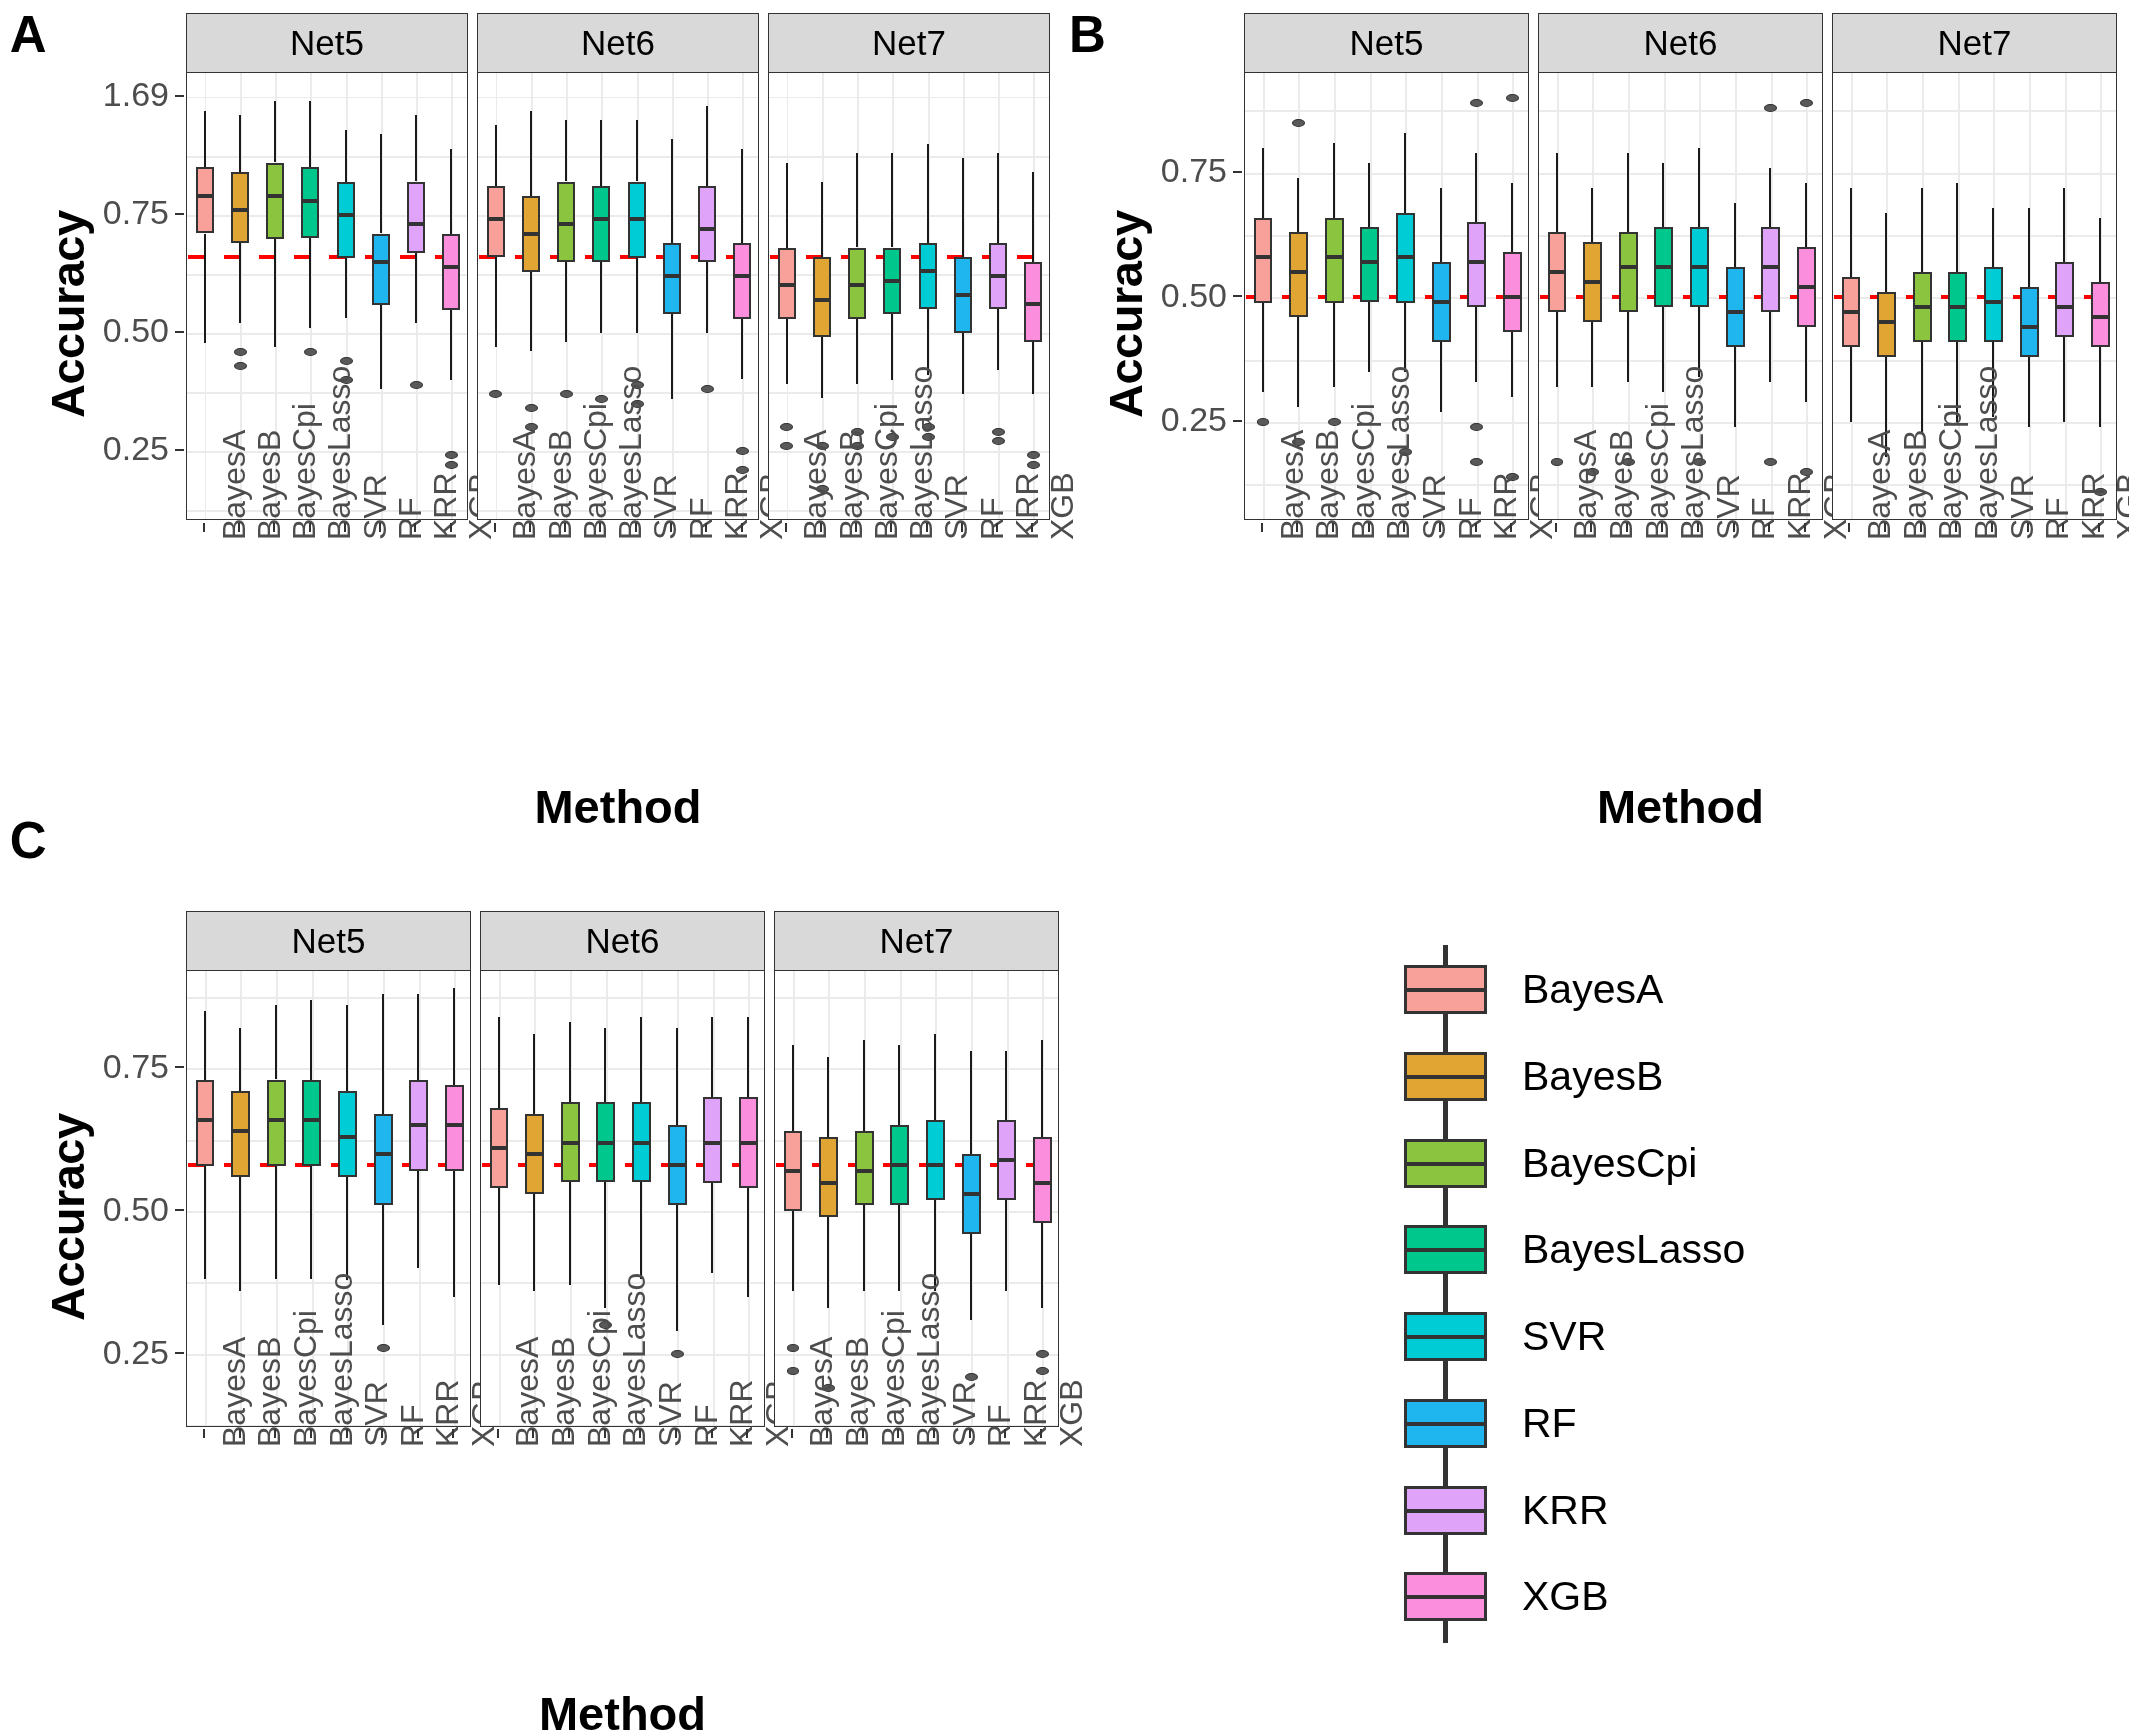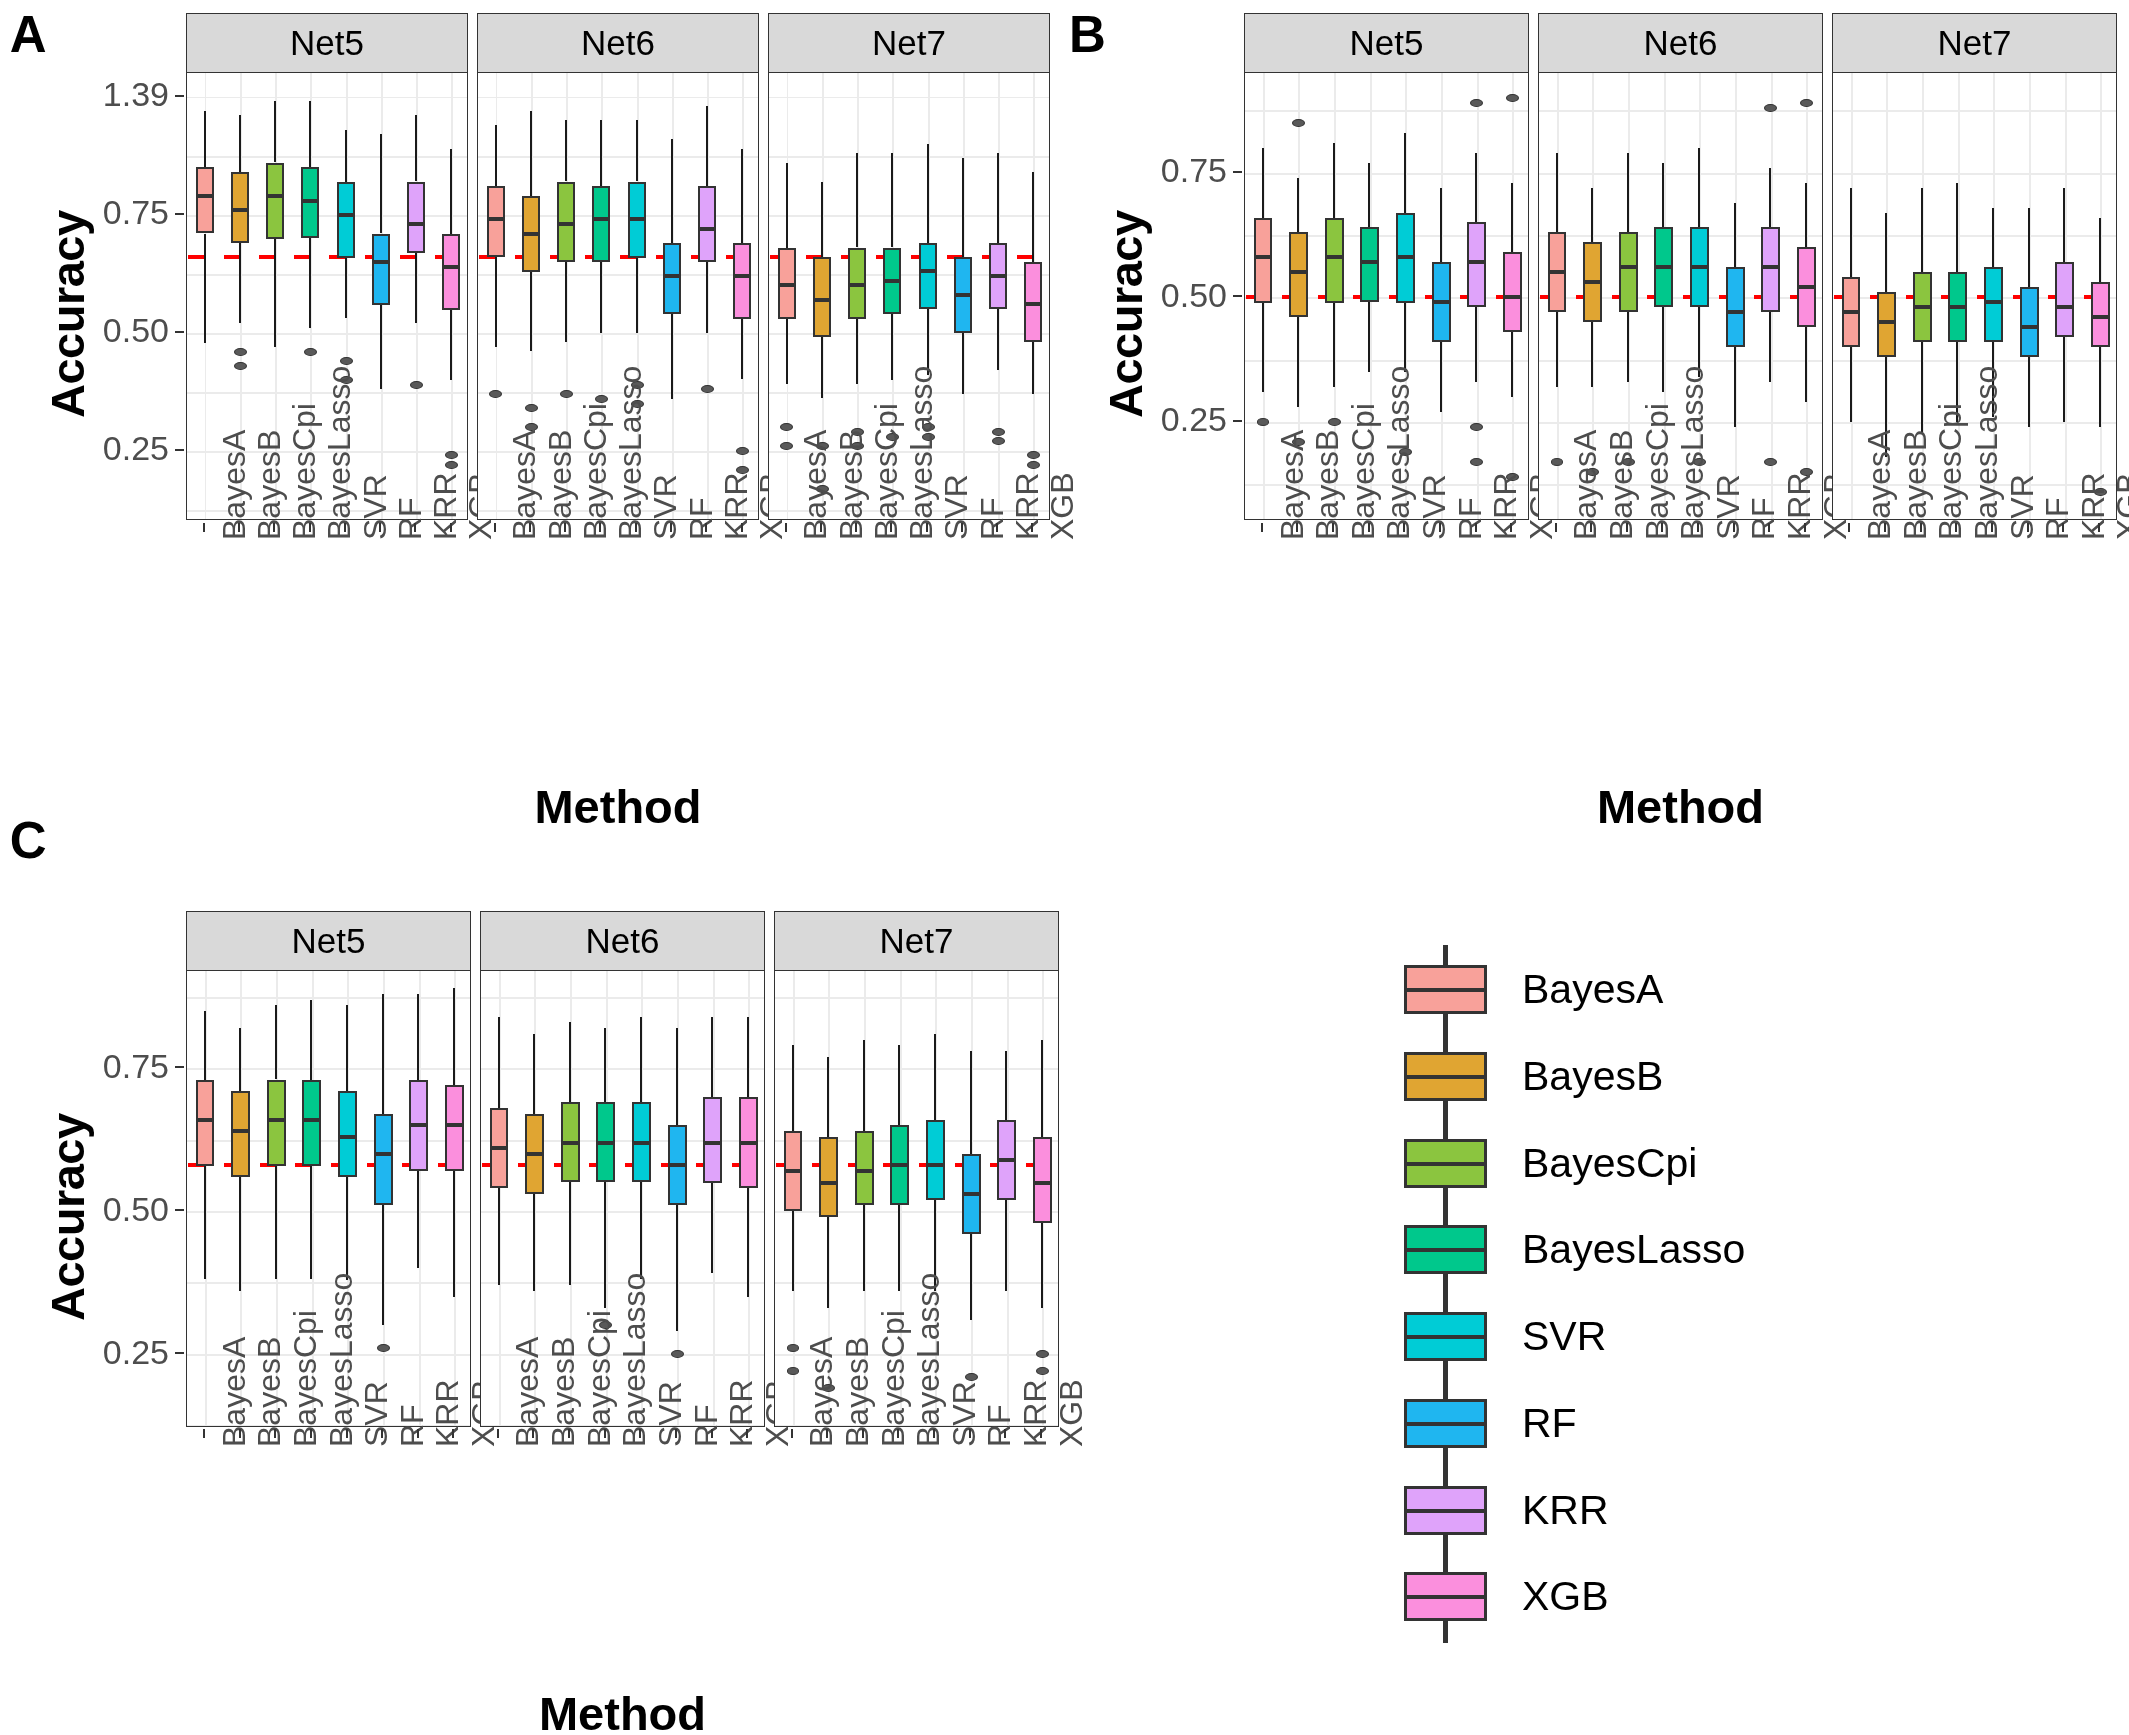--- a/index.html
+++ b/index.html
@@ -146,21 +146,21 @@
 <div id="root">
     <div class="panel"></div>
     <div class="panel-letter" style="left: 9.7px; top: 8.8px;">A</div>
     <div class="ylabel" style="left: 40px; top: 418px;">Accuracy</div>
     <div class="ytick" style="right: 1960px; top: 429px; position: absolute;">0.25</div>
     <div class="ytick-mark" style="left: 175px; top: 449px; position: absolute;"></div>
     <div class="ytick" style="right: 1960px; top: 311px; position: absolute;">0.50</div>
     <div class="ytick-mark" style="left: 175px; top: 331px; position: absolute;"></div>
     <div class="ytick" style="right: 1960px; top: 193px; position: absolute;">0.75</div>
     <div class="ytick-mark" style="left: 175px; top: 213px; position: absolute;"></div>
-    <div class="ytick" style="right: 1960px; top: 75px; position: absolute;">1.39</div>
+    <div class="ytick" style="right: 1960px; top: 75px; position: absolute;">1.69</div>
     <div class="ytick-mark" style="left: 175px; top: 95px; position: absolute;"></div>
     <div class="strip" style="position: absolute; left: 186px; top: 12.7px; width: 282px; height: 59px;">
       <span>Net5</span>
     </div>
     <div class="plotbox" style="position: absolute; left: 186px; top: 72px; width: 282px; height: 448px;">
       <div class="gridline-h" style="top: 378px;"></div>
       <div class="gridline-h" style="top: 260px;"></div>
       <div class="gridline-h" style="top: 142px;"></div>
       <div class="gridline-h" style="top: 23.6px;"></div>
       <div class="gridline-h" style="top: 319px;"></div>

